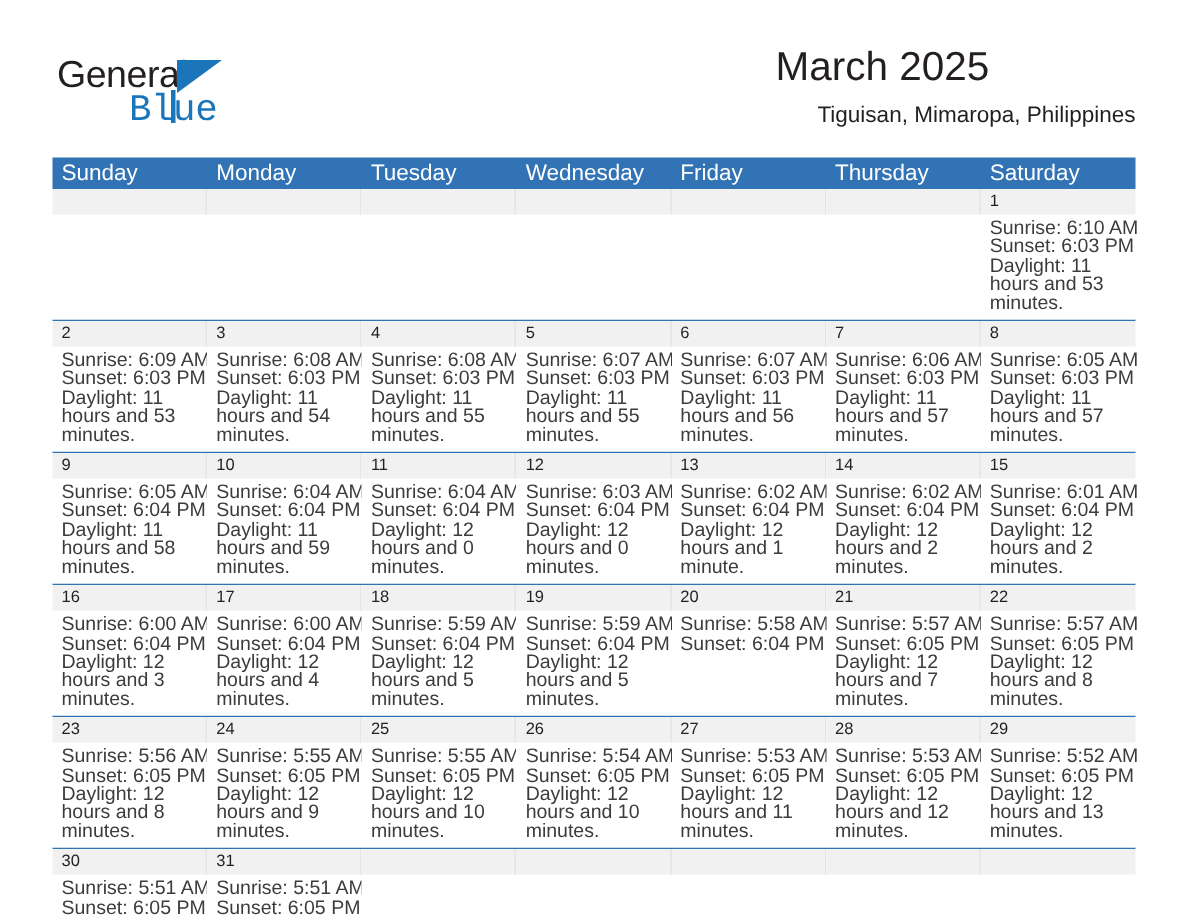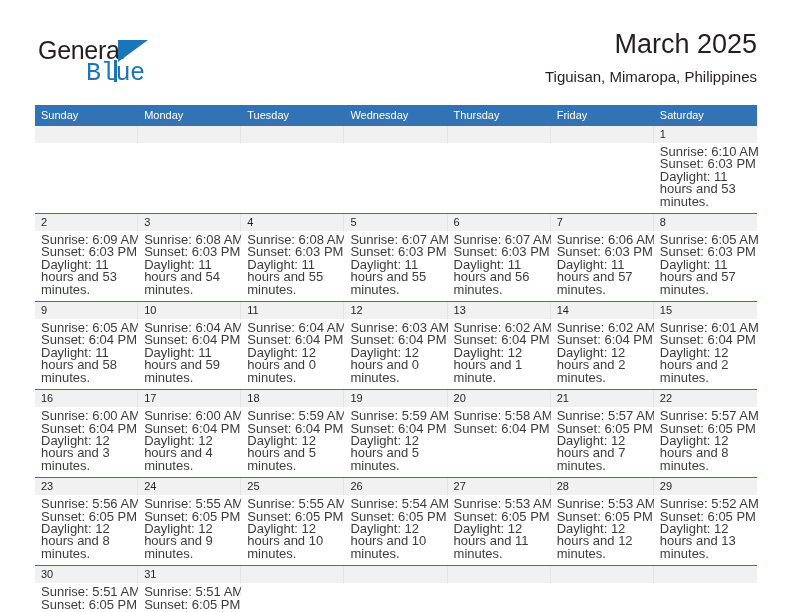--- a/index.html
+++ b/index.html
@@ -71,21 +71,20 @@
     top: 24px;
     width: 3px;
     height: 22px;
     background: #1b75bb;
   }
 
   .title-block {
     position: absolute;
     right: 0;
     top: 0;
-    text-align: right;
   }
   .cal-title {
     font-size: 27px;
     color: #231f20;
     line-height: 32px;
     white-space: nowrap;
   }
   .cal-subtitle {
     font-size: 15px;
     color: #231f20;
@@ -103,21 +102,21 @@
     width: 722px;
   }
   .weekdays {
     display: flex;
     background: #3273b5;
     height: 21px;
   }
   .weekday {
     flex: 1 1 0;
     color: #ffffff;
-    font-size: 11px;
+    font-size: 15px;
     line-height: 21px;
     padding-left: 6px;
     box-sizing: border-box;
     white-space: nowrap;
   }
   .week {
     display: flex;
     border-top: 1px solid #3273b5;
   }
   .week:first-of-type {
@@ -182,22 +181,22 @@
     </div>
 
   </div>
 
   <div class="calendar">
     <div class="weekdays" id="weekday-row">
         <div class="weekday">Sunday</div>
         <div class="weekday">Monday</div>
         <div class="weekday">Tuesday</div>
         <div class="weekday">Wednesday</div>
+        <div class="weekday">Friday</div>
         <div class="weekday">Thursday</div>
-        <div class="weekday">Friday</div>
         <div class="weekday">Saturday</div>
       </div>
     <div id="weeks-container">
         <div class="week">
           <div class="daycell empty">
             <div class="daynum-band">
               <div class="daynum"></div>
             </div>
             <div class="daybody"></div>
           </div>

